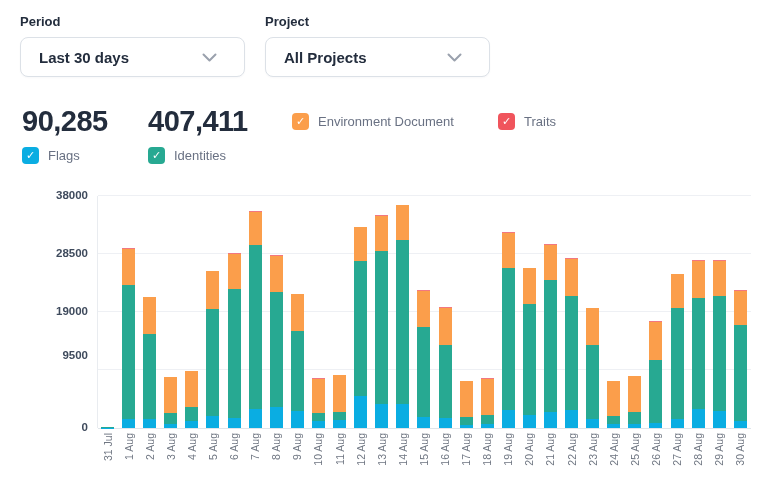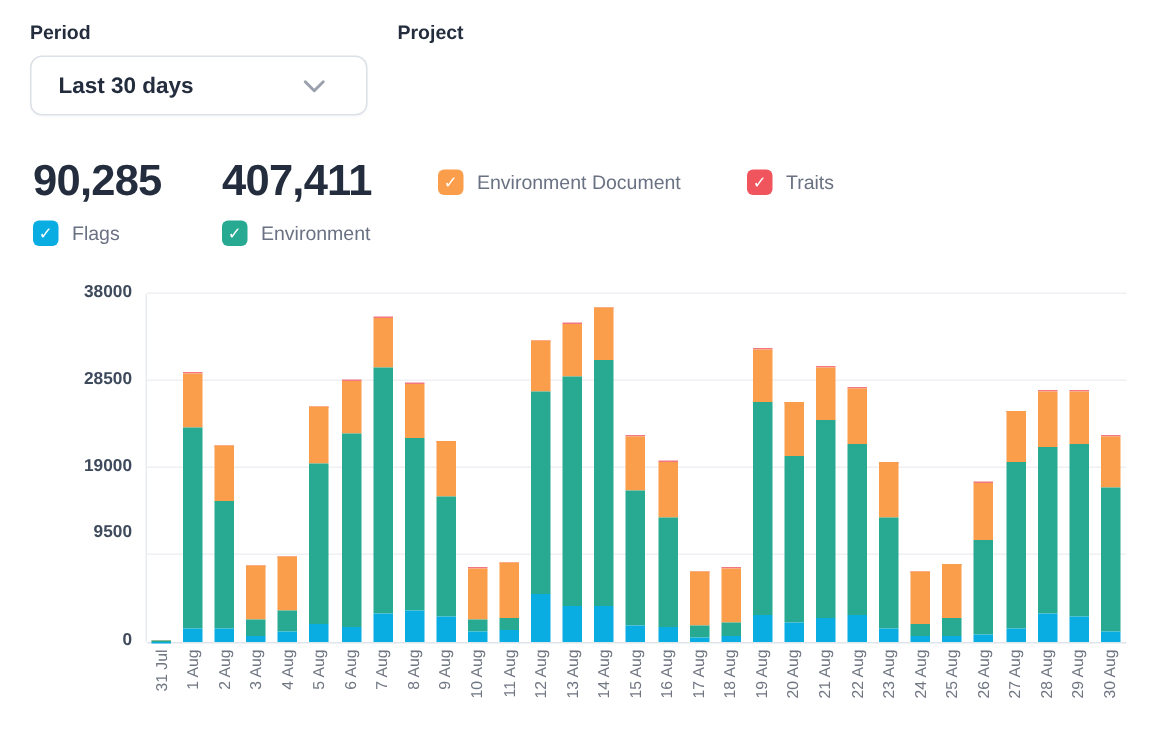--- a/index.html
+++ b/index.html
@@ -54,36 +54,42 @@
     <div class="control-label">Period</div>
     <div class="select">
       <span class="select-value">Last 30 days</span>
       <svg class="chev" width="15" height="9" viewBox="0 0 15 9">
           <polyline points="1.5,1.5 7.5,7.5 13.5,1.5" fill="none" stroke="#9aa1ad" stroke-width="2" stroke-linecap="round" stroke-linejoin="round"></polyline>
         </svg>
     </div>
   </div>
   <div class="control">
     <div class="control-label">Project</div>
+    <div class="select">
+      <span class="select-value">All Projects</span>
+      <svg class="chev" width="15" height="9" viewBox="0 0 15 9">
+          <polyline points="1.5,1.5 7.5,7.5 13.5,1.5" fill="none" stroke="#9aa1ad" stroke-width="2" stroke-linecap="round" stroke-linejoin="round"></polyline>
+        </svg>
+    </div>
   </div>
 </div>
 
 <div class="stats" id="stats">
     <div class="stat">
       <div class="stat-value">90,285</div>
       <div class="stat-legend">
         <span class="checkbox" style="background: rgb(10, 173, 226);">✓</span>
         <span>Flags</span>
       </div>
     </div>
     <div class="stat">
       <div class="stat-value">407,411</div>
       <div class="stat-legend">
         <span class="checkbox" style="background: rgb(39, 169, 146);">✓</span>
-        <span>Environment</span>
+        <span>Identities</span>
       </div>
     </div>
     <div class="stat">
       <div class="stat-legend">
         <span class="checkbox" style="background: rgb(251, 158, 75);">✓</span>
         <span>Environment Document</span>
       </div>
     </div>
     <div class="stat">
       <div class="stat-legend">

